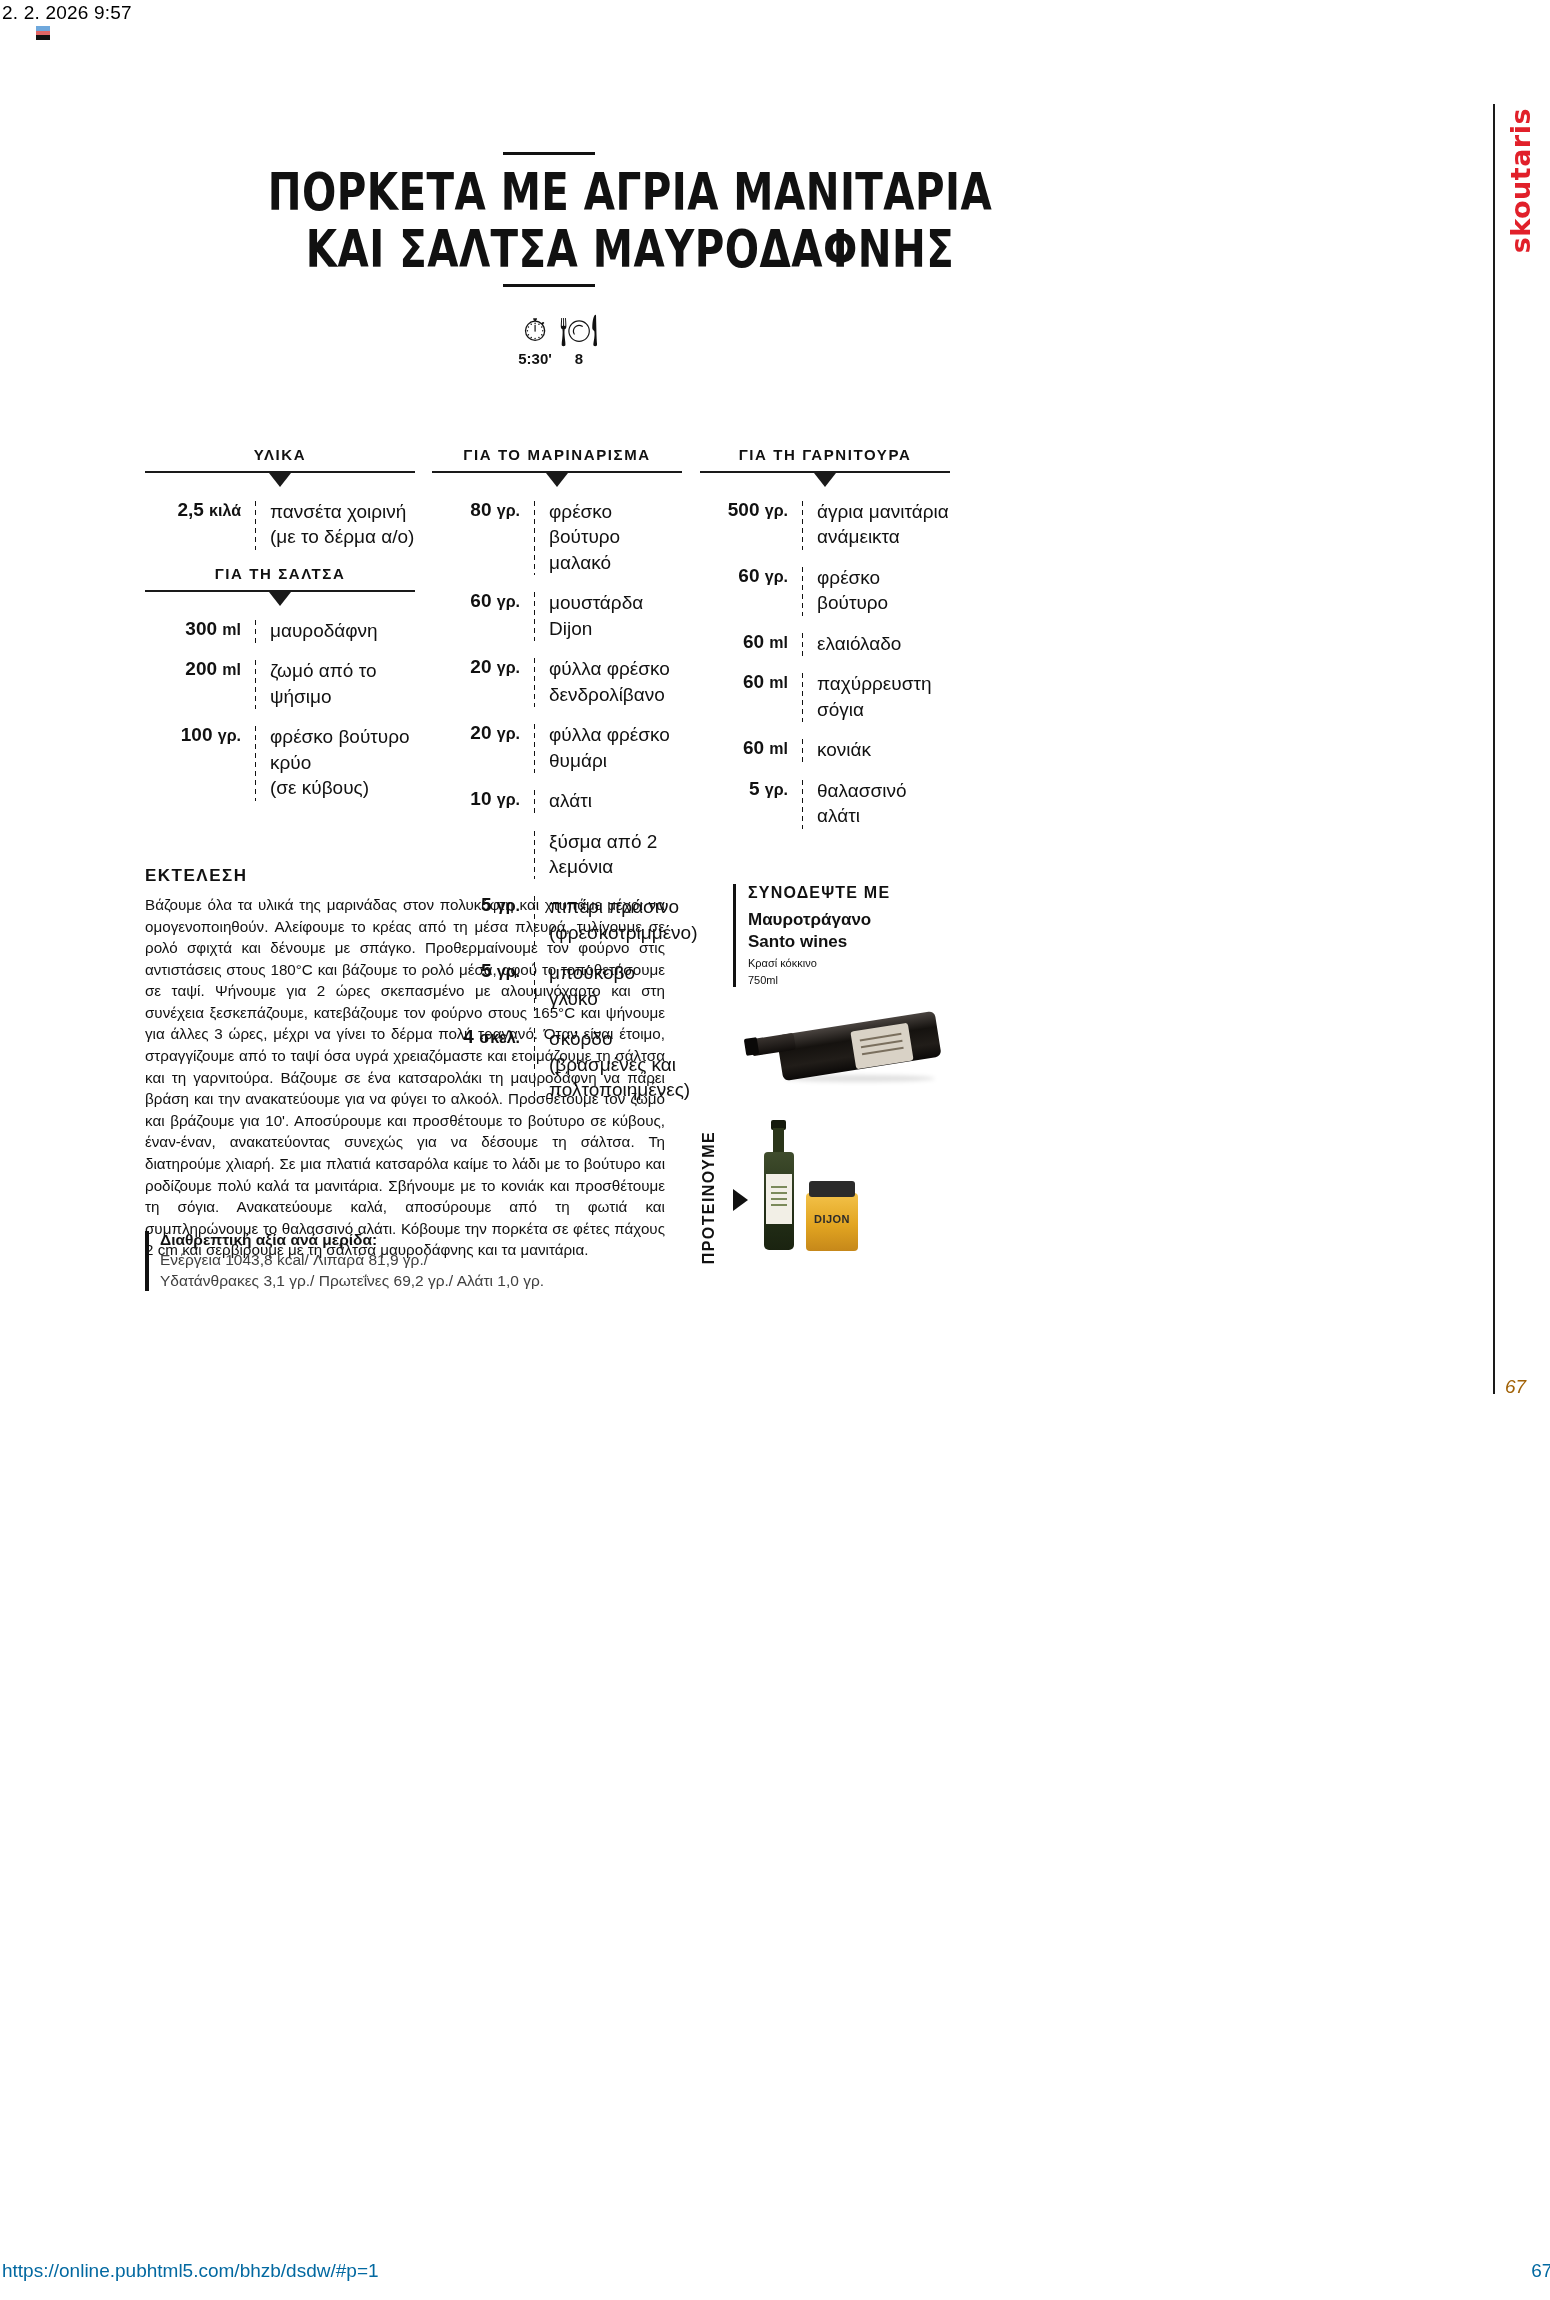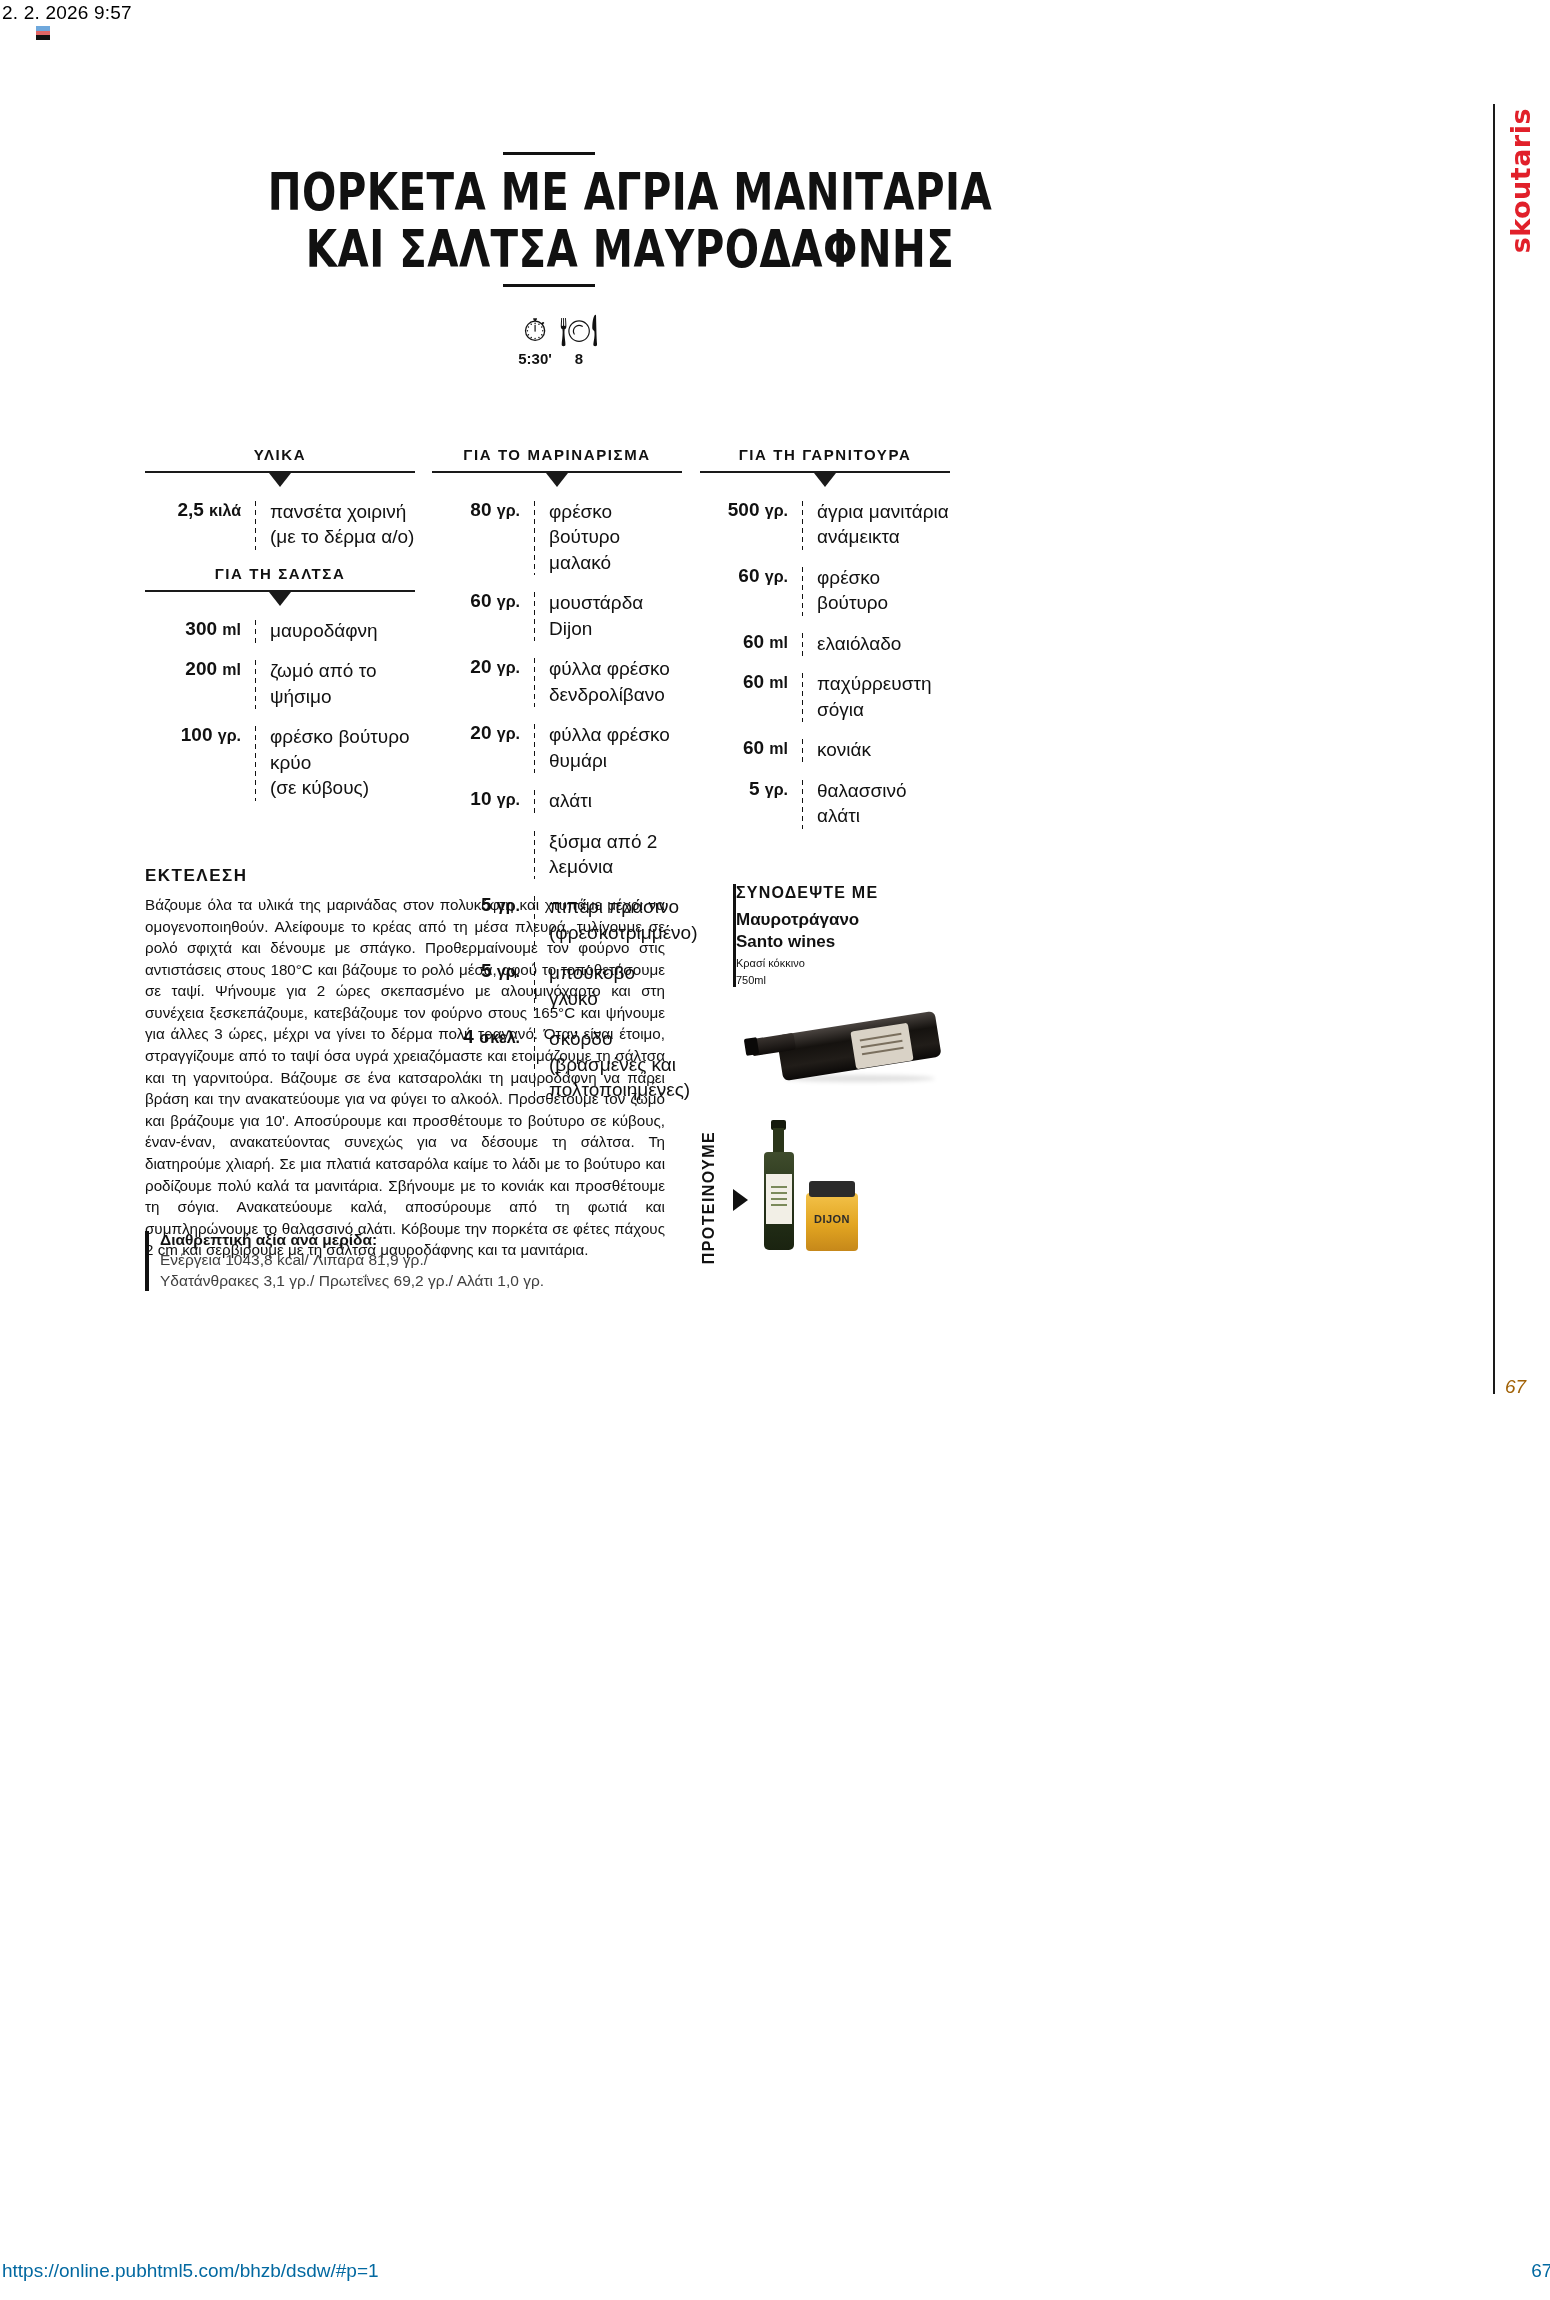--- a/index.html
+++ b/index.html
@@ -111,21 +111,21 @@
   .nutri{
     position:absolute;left:145px;top:1185px;width:470px;
     border-left:4px solid #111;padding-left:11px;
   }
   .nutri-title{font-size:15.5px;font-weight:700;color:#111;}
   .nutri-line{font-size:15.5px;line-height:1.36;color:#404040;}
 
   
   .pair{
     position:absolute;left:733px;top:838px;width:230px;
-    border-left:3px solid #111;
+    border-left:3px solid #111;padding-left:12px;
   }
   .pair-title{font-size:16px;font-weight:700;letter-spacing:1.2px;margin-bottom:7px;}
   .pair-name{font-size:17px;font-weight:700;line-height:1.28;}
   .pair-sub{font-size:11px;line-height:1.3;margin-top:3px;color:#111;}
 
   
   .bottle{position:absolute;left:745px;top:935px;width:220px;height:120px;}
   .b-body{
     position:absolute;left:34px;top:42px;width:160px;height:46px;border-radius:6px;
     background:linear-gradient(180deg,#4a4440 0%,#15120f 35%,#211d19 70%,#0b0908 100%);

